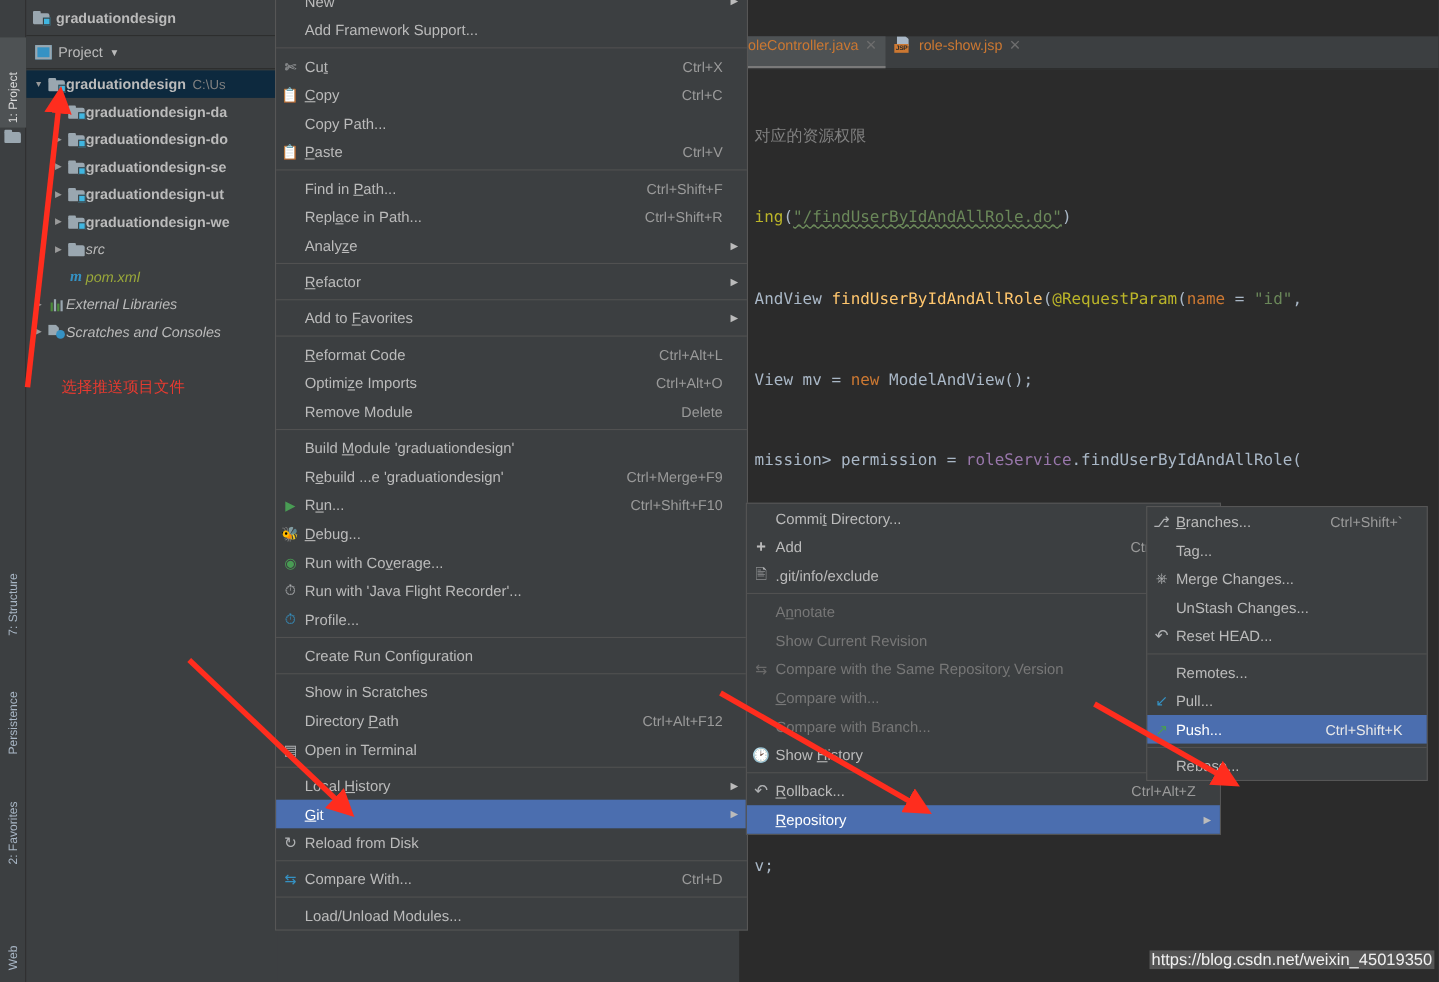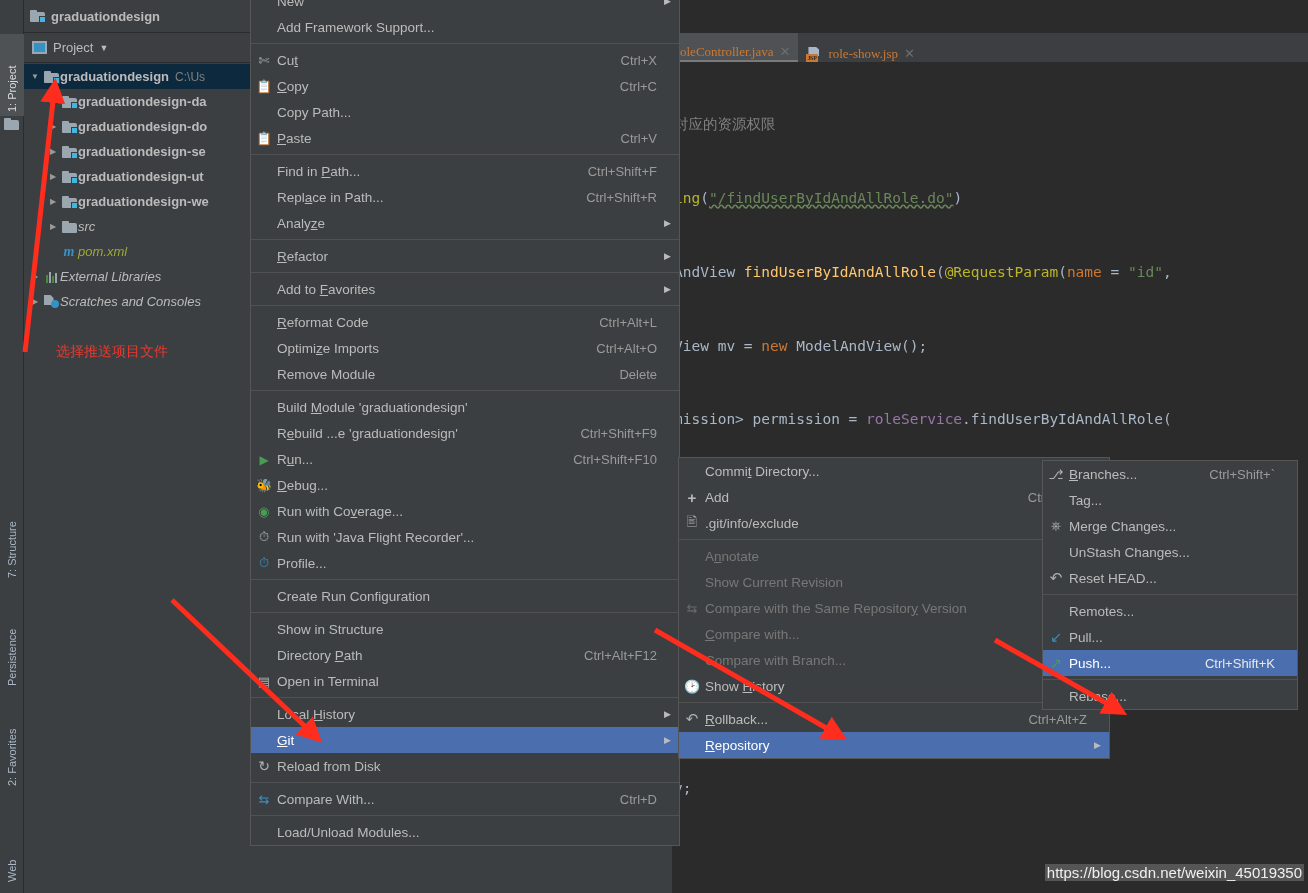--- a/index.html
+++ b/index.html
@@ -78,39 +78,39 @@
   .editor {
     position: absolute; left: 672px; top: 0; right: 0; bottom: 0;
     background: #2B2B2B;
   }
   .tabbar {
     position: absolute; left: 0; top: 33px; right: 0; height: 30px;
     background: #3C3F41; border-bottom: 1px solid #2B2B2B;
     display: flex; align-items: stretch;
   }
   .etab {
-    display: flex; align-items: flex-end; gap: 6px; padding: 0 8px;
-    color: #CC7832; font-size: 13px; white-space: nowrap; font-family: Liberation Serif, serif;
+    display: flex; align-items: flex-start; gap: 6px; padding: 0 8px;
+    color: #CC7832; font-size: 13px; white-space: nowrap;
   }
   .etab.active { background: #4E5254; border-bottom: 2px solid #7A7A7A; }
   .etab .x { color: #6E6E6E; font-size: 13px; }
   .jsp-ico {
     position: relative; width: 16px; height: 15px; flex: 0 0 16px;
   }
   .jsp-ico .sheet { position:absolute; left:2px; top:0; width:11px; height:9px;
     background:#A9B7C6; clip-path: polygon(0 0,70% 0,100% 30%,100% 100%,0 100%); }
   .jsp-ico .lbl { position:absolute; left:0; bottom:0; background:#CC7832; color:#2B2B2B;
     font-size:6px; line-height:6px; padding:1px 1px; font-weight:bold; letter-spacing:-0.3px;}
 
   .code {
     position: absolute; left: 0; top: 63px; right: 0; bottom: 0;
     font-family: "DejaVu Sans Mono", monospace; font-size: 14.5px; line-height: 24.6px;
     color: #A9B7C6; white-space: pre; overflow: hidden;
   }
-  .code .ln { padding-left: 2px; height: 24.6px; }
+  .code .ln { padding-left: 2px; height: 24.6px; margin-left: 12px; }
   .cmt { color: #808080; }
   .kw  { color: #CC7832; }
   .str { color: #6A8759; }
   .ann { color: #BBB529; }
   .fn  { color: #FFC66D; }
   .fld { color: #9876AA; }
   .hint{ background:#3B3F41; color:#8C8C8C; font-style: normal;}
   .plain { color: #A9B7C6; }
   .squig { text-decoration: underline wavy #6A8759; text-decoration-skip-ink: none;}
 
@@ -452,21 +452,21 @@
       </div>
       <div class="msep"></div>
       <div class="mi">
         <span class="mico"></span>
         <span class="mlabel">Build <span class="mnem">M</span>odule 'graduationdesign'</span>
         <span class="marrow"></span>
       </div>
       <div class="mi">
         <span class="mico"></span>
         <span class="mlabel">R<span class="mnem">e</span>build ...e 'graduationdesign'</span>
-        <span class="mkey">Ctrl+Shift+F9</span>
+        <span class="mkey">Ctrl+Merge+F9</span>
         <span class="marrow"></span>
       </div>
       <div class="mi">
         <span class="mico"><span class="tri-green">▶</span></span>
         <span class="mlabel">R<span class="mnem">u</span>n...</span>
         <span class="mkey">Ctrl+Shift+F10</span>
         <span class="marrow"></span>
       </div>
       <div class="mi">
         <span class="mico"><span class="ico-bug">🐝</span></span>
@@ -490,21 +490,21 @@
       </div>
       <div class="msep"></div>
       <div class="mi">
         <span class="mico"></span>
         <span class="mlabel">Create Run Configuration</span>
         <span class="marrow"></span>
       </div>
       <div class="msep"></div>
       <div class="mi">
         <span class="mico"></span>
-        <span class="mlabel">Show in Structure</span>
+        <span class="mlabel">Show in Scratches</span>
         <span class="marrow"></span>
       </div>
       <div class="mi">
         <span class="mico"></span>
         <span class="mlabel">Directory <span class="mnem">P</span>ath</span>
         <span class="mkey">Ctrl+Alt+F12</span>
         <span class="marrow"></span>
       </div>
       <div class="mi">
         <span class="mico"><span class="ico-term">▤</span></span>

